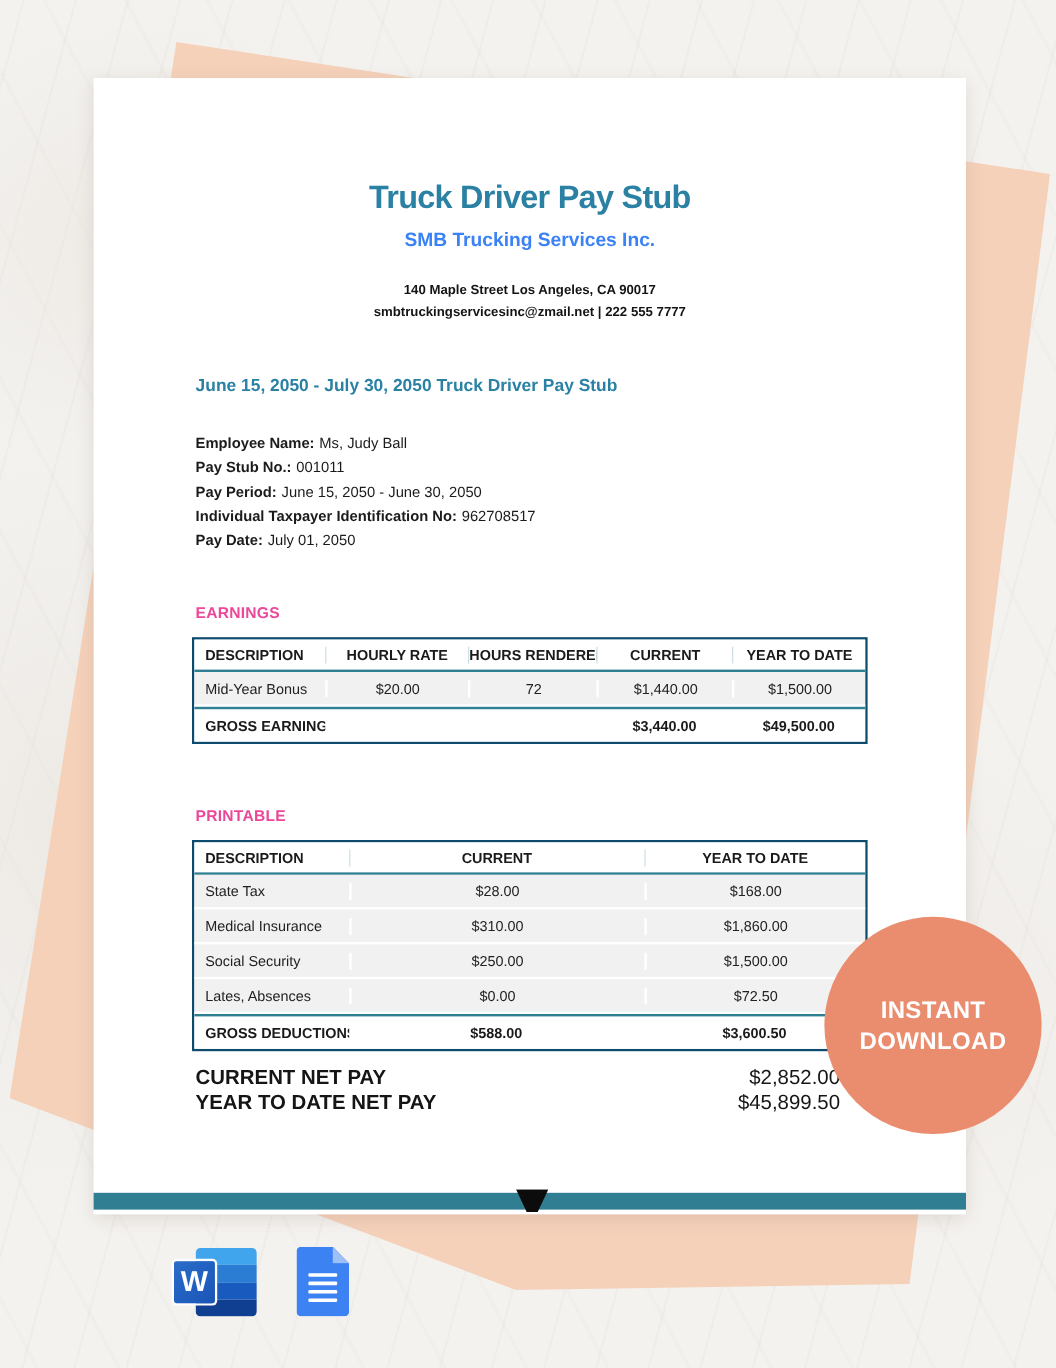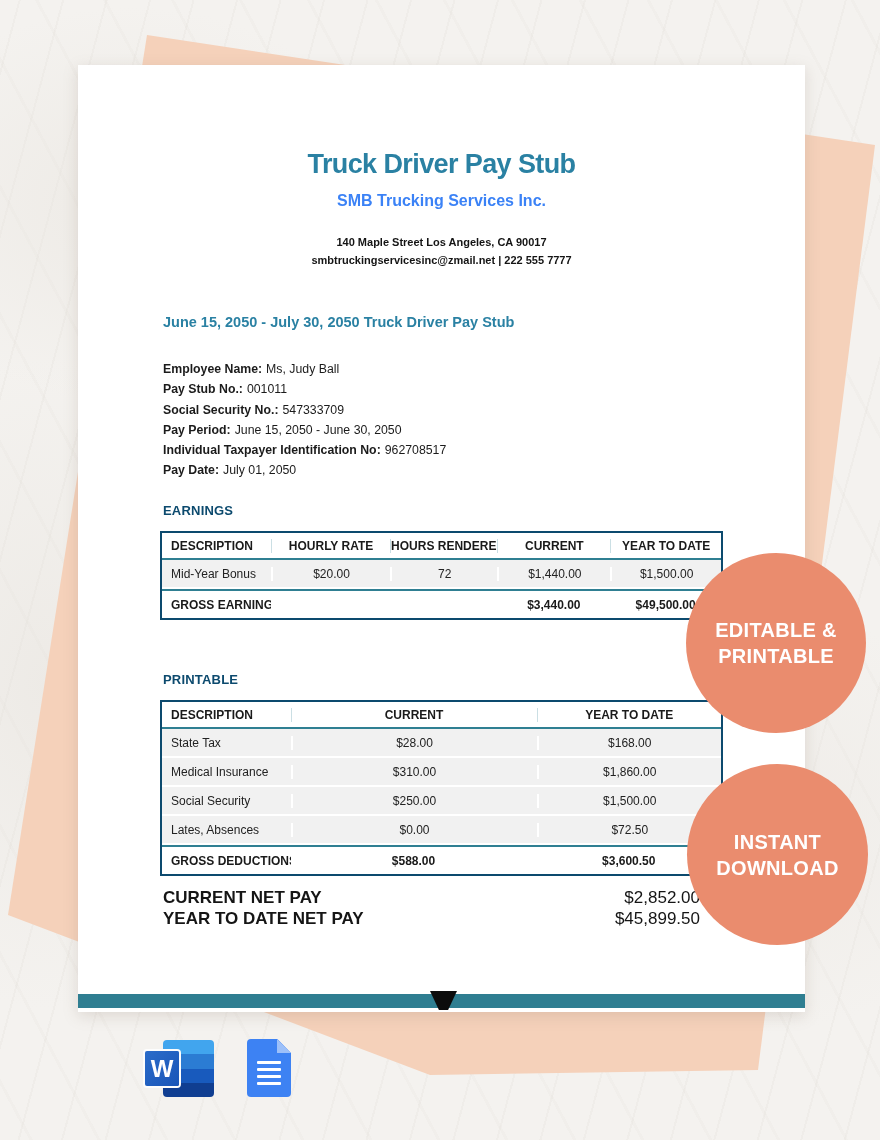--- a/index.html
+++ b/index.html
@@ -31,21 +31,21 @@
   .addr1 { top:171px; } .addr2 { top:189px; }
 
   .stub-heading { position:absolute; left:85px; top:249px; font-size:14.5px; font-weight:bold;
     color:#2a81a3; white-space:nowrap; }
 
   .details { position:absolute; left:85px; top:294px; font-size:12.3px; color:#1b1b1b; }
   .detail-line { line-height:20.3px; white-space:nowrap; }
   .detail-label { font-weight:bold; margin-right:4px; }
 
   .sec-heading { position:absolute; left:85px; font-size:13px; font-weight:bold;
-    color:#0c4a6e; letter-spacing:.2px; }
+    color:#ec4899; letter-spacing:.2px; }
   .earn-heading { top:438px; } .ded-heading { top:607px; }
 
   .tbl { position:absolute; left:82px; width:563px; border:2px solid #0c4a6e; background:#fff; }
   .earn-tbl { top:466px; } .ded-tbl { top:635px; }
   .tbl-head { display:flex; height:27px; align-items:center; border-bottom:2px solid #2f7f92;
     font-weight:bold; font-size:12px; color:#1a1a1a; background:#fff; }
   .tbl-row { display:flex; height:29px; align-items:center; background:#f1f1f1;
     border-bottom:2px solid #fff; font-size:12px; color:#222; }
   .tbl-total { display:flex; height:29px; align-items:center; background:#fff;
     border-top:2px solid #2f7f92; font-weight:bold; font-size:12px; color:#1a1a1a; }
@@ -106,23 +106,20 @@
     <div class="stub-heading">June 15, 2050 - July 30, 2050 Truck Driver Pay Stub</div>
 
     <div class="details">
       <div class="detail-line">
         <span class="detail-label">Employee Name:</span><span>Ms, Judy Ball</span>
       </div>
       <div class="detail-line">
         <span class="detail-label">Pay Stub No.:</span><span>001011</span>
       </div>
       <div class="detail-line">
-        <span class="detail-label">Social Security No.:</span><span>547333709</span>
-      </div>
-      <div class="detail-line">
         <span class="detail-label">Pay Period:</span><span>June 15, 2050 - June 30, 2050</span>
       </div>
       <div class="detail-line">
         <span class="detail-label">Individual Taxpayer Identification No:</span><span>962708517</span>
       </div>
       <div class="detail-line">
         <span class="detail-label">Pay Date:</span><span>July 01, 2050</span>
       </div>
     </div>
 
@@ -195,24 +192,20 @@
       <div class="netpay-row">
         <span class="netpay-label">YEAR TO DATE NET PAY</span>
         <span>$45,899.50</span>
       </div>
     </div>
 
     <div class="footer-bar"></div>
     <div class="footer-arrow"></div>
   </div>
 
-  <div class="badge badge1">
-    <span>EDITABLE &amp;</span>
-    <span>PRINTABLE</span>
-  </div>
   <div class="badge badge2">
     <span>INSTANT</span>
     <span>DOWNLOAD</span>
   </div>
 
   <div class="word-icon">
     <div class="wd-doc">
       <div class="wd-s1"></div>
         <div class="wd-s2"></div>
         <div class="wd-s3"></div>

